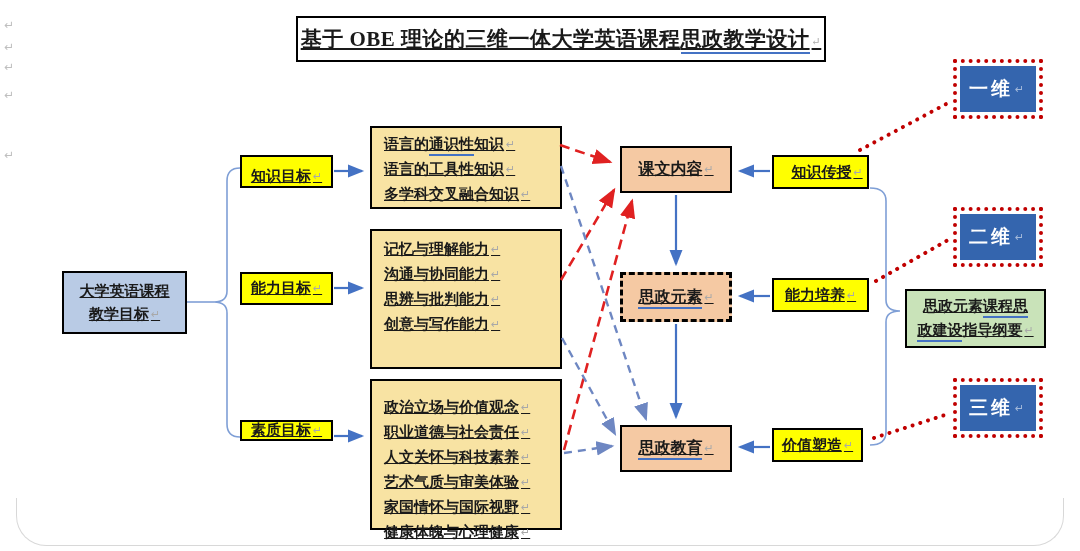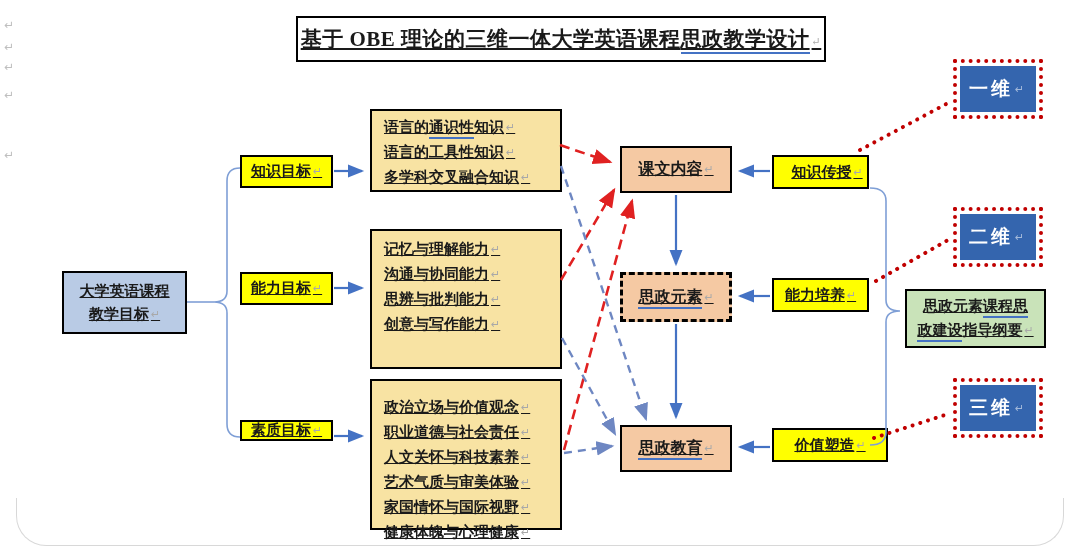--- a/index.html
+++ b/index.html
@@ -59,31 +59,31 @@
   </span>
 </div>
 
 <div class="box lblue" style="left:62px;top:271px;width:125px;height:63px;font-size:15px;line-height:23px;">
   <span>
     <span>大学英语课程</span><br>
     <span>教学目标</span><span class="ret">↵</span>
   </span>
 </div>
 
-<div class="box yellow" style="left:240px;top:155px;width:93px;height:33px;font-size:15px;">
+<div class="box yellow" style="left:240px;top:155px;width:93px;height:33px;font-size:15px;align-items:flex-end;">
   <span><span>知识目标</span><span class="ret">↵</span></span>
 </div>
 <div class="box yellow" style="left:240px;top:272px;width:93px;height:33px;font-size:15px;">
   <span><span>能力目标</span><span class="ret">↵</span></span>
 </div>
 <div class="box yellow" style="left:240px;top:420px;width:93px;height:21px;font-size:15px;">
   <span><span>素质目标</span><span class="ret">↵</span></span>
 </div>
 
-<div class="box cream content-box" style="left:370px;top:109px;width:192px;height:83px;">
+<div class="box cream content-box" style="left:370px;top:126px;width:192px;height:83px;">
   <div class="cline">
     <span>语言的</span><span class="u">通识性</span><span>知识</span><span class="ret">↵</span>
   </div>
   <div class="cline">
     <span>语言的工具性知识</span><span class="ret">↵</span>
   </div>
   <div class="cline">
     <span>多学科交叉融合知识</span><span class="ret">↵</span>
   </div>
 </div>
@@ -113,21 +113,21 @@
 <div class="box peach" style="left:620px;top:425px;width:112px;height:47px;font-size:16px;">
   <span><span class="u">思政教育</span><span class="ret">↵</span></span>
 </div>
 
 <div class="box yellow" style="left:772px;top:155px;width:97px;height:34px;font-size:15px;padding-left:13px;">
   <span><span>知识传授</span><span class="ret">↵</span></span>
 </div>
 <div class="box yellow" style="left:772px;top:278px;width:97px;height:34px;font-size:15px;">
   <span><span>能力培养</span><span class="ret">↵</span></span>
 </div>
-<div class="box yellow" style="left:772px;top:428px;width:116px;height:34px;font-size:15px;">
+<div class="box yellow" style="left:772px;top:428px;width:91px;height:34px;font-size:15px;">
   <span><span>价值塑造</span><span class="ret">↵</span></span>
 </div>
 
 <div class="dim-outer" style="left:953px;top:59px;width:90px;height:60px;">
   <div class="dim-inner">
     <span>一维</span>
       <span class="ret">↵</span>
   </div>
 </div>
 <div class="dim-outer" style="left:953px;top:207px;width:90px;height:60px;">

